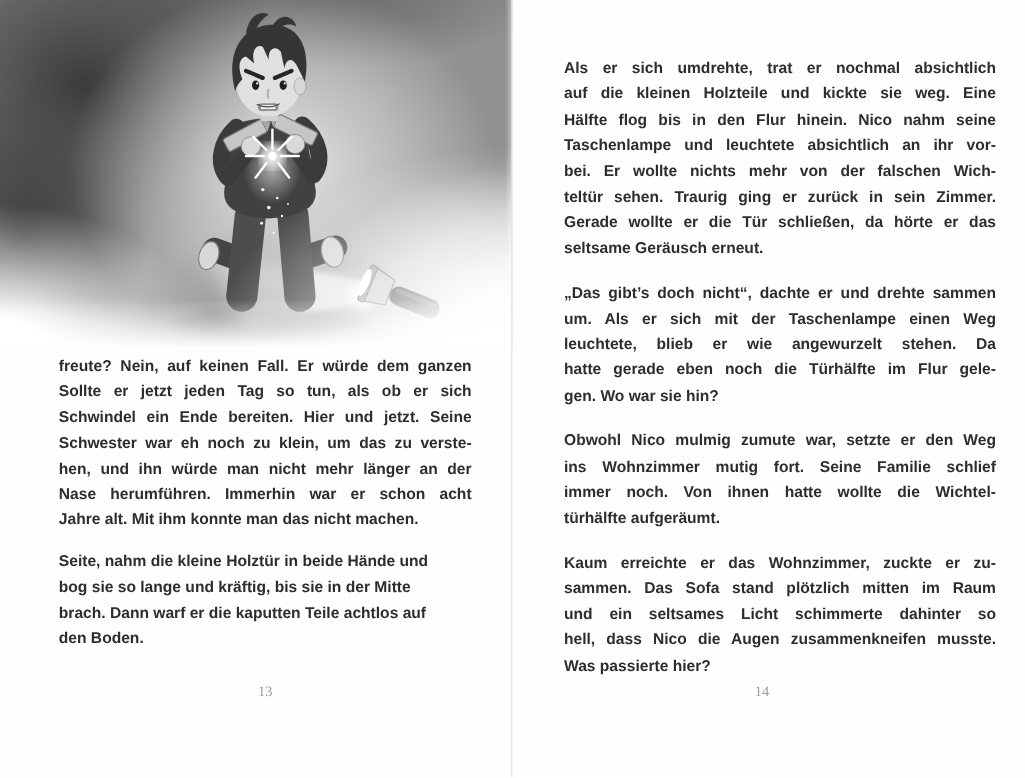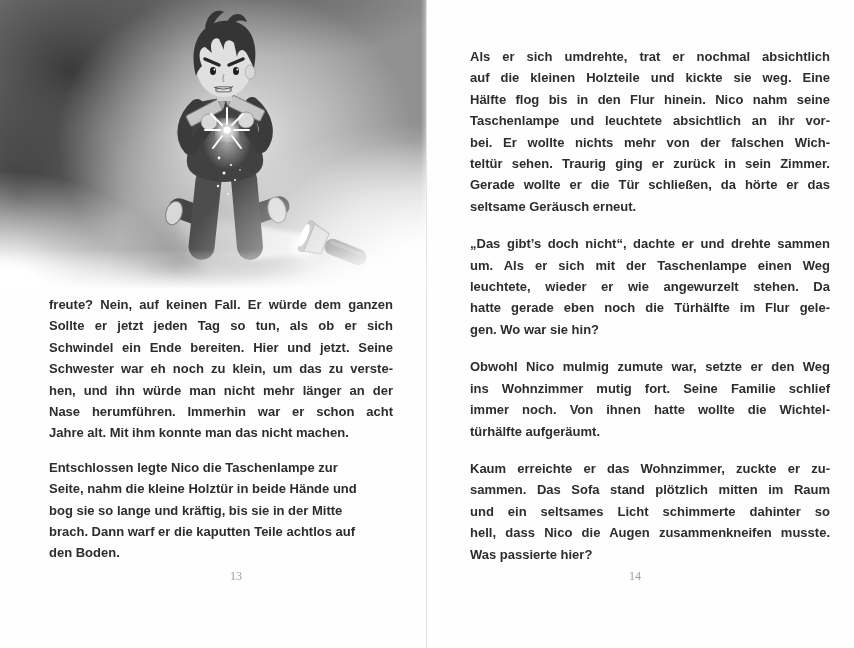--- a/index.html
+++ b/index.html
@@ -26,21 +26,21 @@
   .page.right .text-col{left:43px;top:46px;width:360px;}
   .para{margin:0 0 13px 0;}
   .page.right .para{margin-bottom:16px;}
   .line{text-align:justify;text-align-last:justify;}
   .line.lastline,.para.ragged .line{text-align-last:left;}
 
   .pagenum{
     position:absolute;top:569px;text-align:center;
     font-family:"Liberation Serif",serif;font-size:12px;color:#9c9c9c;
   }
-  .page.left  .pagenum{left:64px;width:344px;}
+  .page.left  .pagenum{left:49px;width:344px;}
   .page.right .pagenum{left:28px;width:360px;text-align:center;}
 </style>
 </head>
 <body>
 
 <div class="spread">
 
   <section class="page left">
 
     <div class="illustration">
@@ -187,21 +187,20 @@
         <div class="para">
           <div class="line">freute? Nein, auf keinen Fall. Er würde dem ganzen</div>
           <div class="line">Sollte er jetzt jeden Tag so tun, als ob er sich</div>
           <div class="line">Schwindel ein Ende bereiten. Hier und jetzt. Seine</div>
           <div class="line">Schwester war eh noch zu klein, um das zu verste-</div>
           <div class="line">hen, und ihn würde man nicht mehr länger an der</div>
           <div class="line">Nase herumführen. Immerhin war er schon acht</div>
           <div class="line lastline">Jahre alt. Mit ihm konnte man das nicht machen.</div>
         </div>
         <div class="para ragged">
-          <div class="line">Entschlossen legte Nico die Taschenlampe zur</div>
           <div class="line">Seite, nahm die kleine Holztür in beide Hände und</div>
           <div class="line">bog sie so lange und kräftig, bis sie in der Mitte</div>
           <div class="line">brach. Dann warf er die kaputten Teile achtlos auf</div>
           <div class="line lastline">den Boden.</div>
         </div>
       </div>
 
     <div class="pagenum">13</div>
   </section>
 
@@ -215,21 +214,21 @@
           <div class="line">Hälfte flog bis in den Flur hinein. Nico nahm seine</div>
           <div class="line">Taschenlampe und leuchtete absichtlich an ihr vor-</div>
           <div class="line">bei. Er wollte nichts mehr von der falschen Wich-</div>
           <div class="line">teltür sehen. Traurig ging er zurück in sein Zimmer.</div>
           <div class="line">Gerade wollte er die Tür schließen, da hörte er das</div>
           <div class="line lastline">seltsame Geräusch erneut.</div>
         </div>
         <div class="para">
           <div class="line">„Das gibt’s doch nicht“, dachte er und drehte sammen</div>
           <div class="line">um. Als er sich mit der Taschenlampe einen Weg</div>
-          <div class="line">leuchtete, wieder er wie angewurzelt stehen. Da</div>
+          <div class="line">leuchtete, blieb er wie angewurzelt stehen. Da</div>
           <div class="line">hatte gerade eben noch die Türhälfte im Flur gele-</div>
           <div class="line lastline">gen. Wo war sie hin?</div>
         </div>
         <div class="para">
           <div class="line">Obwohl Nico mulmig zumute war, setzte er den Weg</div>
           <div class="line">ins Wohnzimmer mutig fort. Seine Familie schlief</div>
           <div class="line">immer noch. Von ihnen hatte wollte die Wichtel-</div>
           <div class="line lastline">türhälfte aufgeräumt.</div>
         </div>
         <div class="para">

